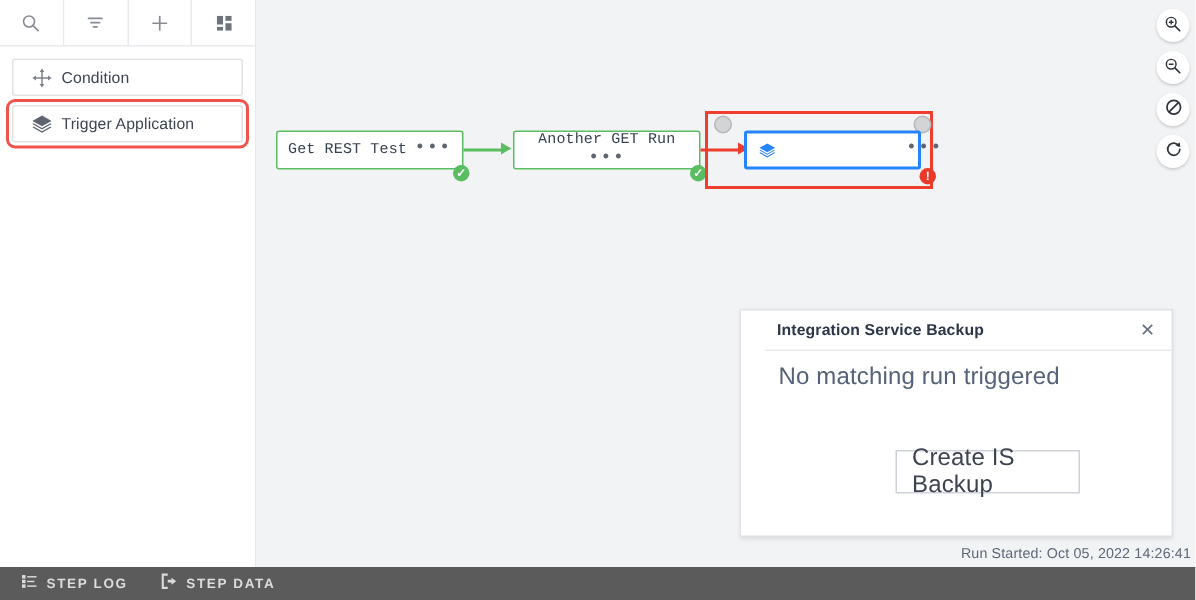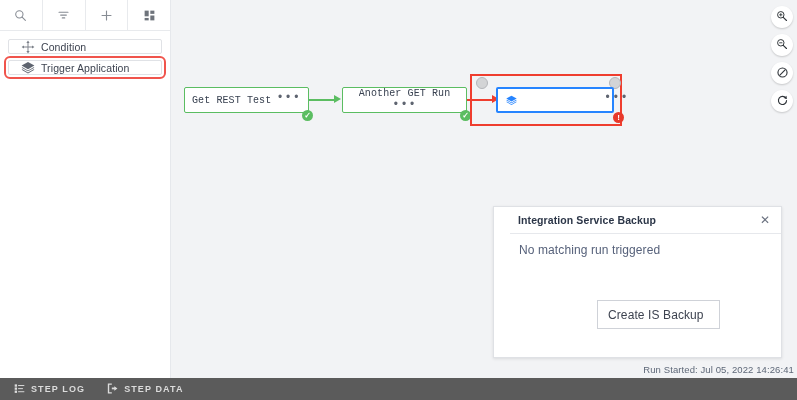--- a/index.html
+++ b/index.html
@@ -61,21 +61,21 @@
   .tb-btn:last-child { border-right: none; }
   .tb-btn svg { display: block; }
 
   #palette-list {
     padding: 8px 8px 0 8px;
     display: flex;
     flex-direction: column;
     gap: 6px;
   }
   .palette-item {
-    height: 15px;
+    height: 25px;
     border: 1px solid #e0e2e6;
     border-radius: 2px;
     background: #ffffff;
     display: flex;
     align-items: center;
     padding: 0 6px;
     cursor: pointer;
     box-sizing: border-box;
   }
   .palette-item .pal-icon {
@@ -258,37 +258,37 @@
     font-size: 12px;
     cursor: pointer;
     line-height: 1;
   }
   #panel-body {
     flex: 1 1 auto;
     position: relative;
     padding: 9px 9px 0 9px;
   }
   #panel-message {
-    font-size: 12px;
+    font-size: 16px;
     color: #56617a;
     letter-spacing: .1px;
   }
   #panel-action-btn {
     position: absolute;
     left: 87px;
     top: 66px;
     width: 123px;
     height: 29px;
     border: 1px solid #cfd2d8;
     background: #ffffff;
     box-sizing: border-box;
     display: flex;
     align-items: center;
     padding-left: 10px;
-    font-size: 12px;
+    font-size: 16px;
     color: #3d4350;
     cursor: pointer;
     letter-spacing: .1px;
   }
   #run-started {
     position: absolute;
     right: 3px;
     bottom: 3px;
     font-size: 9.5px;
     color: #5e6878;
@@ -493,21 +493,21 @@
         <div id="panel-header">
           <span id="panel-title">Integration Service Backup</span>
           <span id="panel-close">✕</span>
         </div>
         <div id="panel-body">
           <div id="panel-message">No matching run triggered</div>
           <div id="panel-action-btn">Create IS Backup</div>
         </div>
       </div>
 
-      <div id="run-started">Run Started: Jul 05, 2022 14:26:41</div>
+      <div id="run-started">Run Started: Oct 05, 2022 14:26:41</div>
 
     </div>
   </div>
 
   <div id="bottom-bar">
 
     <div class="bb-item">
       <span>
         <svg width="11" height="11" viewBox="0 0 16 16">
           <rect x="1" y="2" width="3.4" height="3.4" fill="#dcdcdc"></rect>

